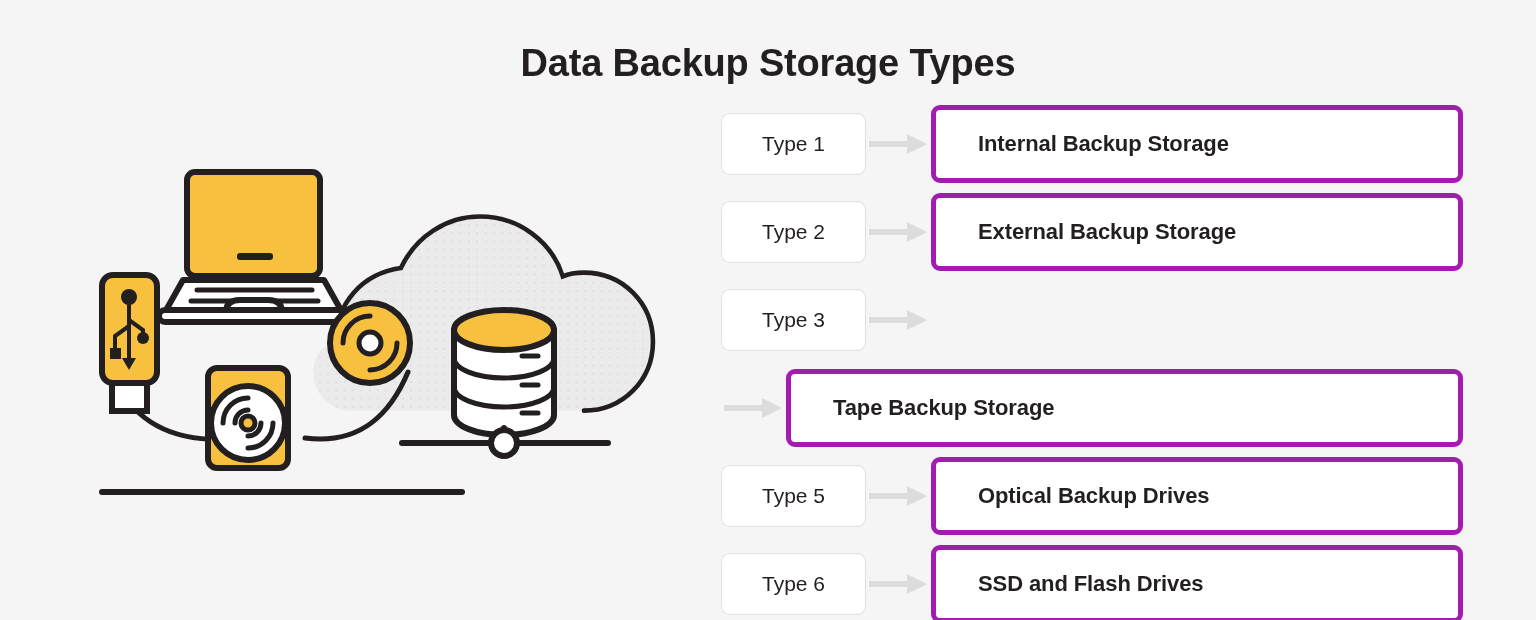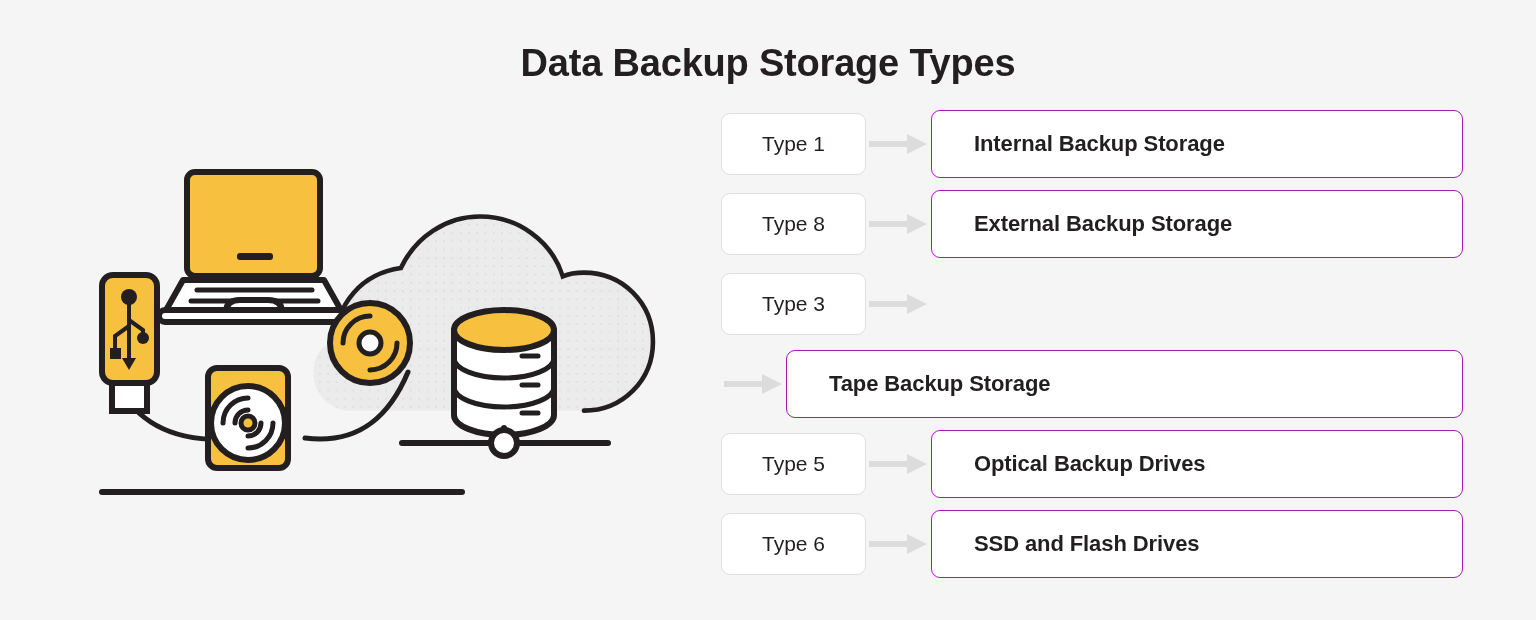--- a/index.html
+++ b/index.html
@@ -51,21 +51,21 @@
     position: absolute;
     left: 721px;
     top: 113px;
     width: 742px;
   }
 
   .row {
     display: flex;
     align-items: center;
     height: 62px;
-    margin-bottom: 18px;
+    margin-bottom: 26px;
   }
   .row:last-child { margin-bottom: 12px; }
 
   .type-box {
     width: 145px;
     height: 62px;
     background: #ffffff;
     border: 1px solid #e0e0e0;
     border-radius: 9px;
     display: flex;
@@ -81,23 +81,23 @@
     width: 65px;
     height: 62px;
     flex: 0 0 auto;
     display: flex;
     align-items: center;
     justify-content: center;
   }
 
   .label-box {
     flex: 1 1 auto;
-    height: 68px;
+    height: 78px;
     background: #ffffff;
-    border: 1px solid #a21caf;
+    border: 5px solid #a21caf;
     border-radius: 9px;
     display: flex;
     align-items: center;
     padding-left: 42px;
     font-size: 22px;
     font-weight: bold;
     color: #231f20;
     letter-spacing: -0.1px;
   }
 </style>
@@ -229,21 +229,21 @@
       <div class="type-box">Type 1</div>
       <div class="arrow">
         <svg width="60" height="24" viewBox="0 0 60 24">
             <path d="M0 9 L38 9 L38 2 L58 12 L38 22 L38 15 L0 15 Z" fill="#dcdcdc"></path>
           </svg>
       </div>
       <div class="label-box">Internal Backup Storage</div>
     </div>
 
     <div class="row">
-      <div class="type-box">Type 8</div>
+      <div class="type-box">Type 2</div>
       <div class="arrow">
         <svg width="60" height="24" viewBox="0 0 60 24">
             <path d="M0 9 L38 9 L38 2 L58 12 L38 22 L38 15 L0 15 Z" fill="#dcdcdc"></path>
           </svg>
       </div>
       <div class="label-box">External Backup Storage</div>
     </div>
 
     <div class="row">
       <div class="type-box">Type 3</div>

